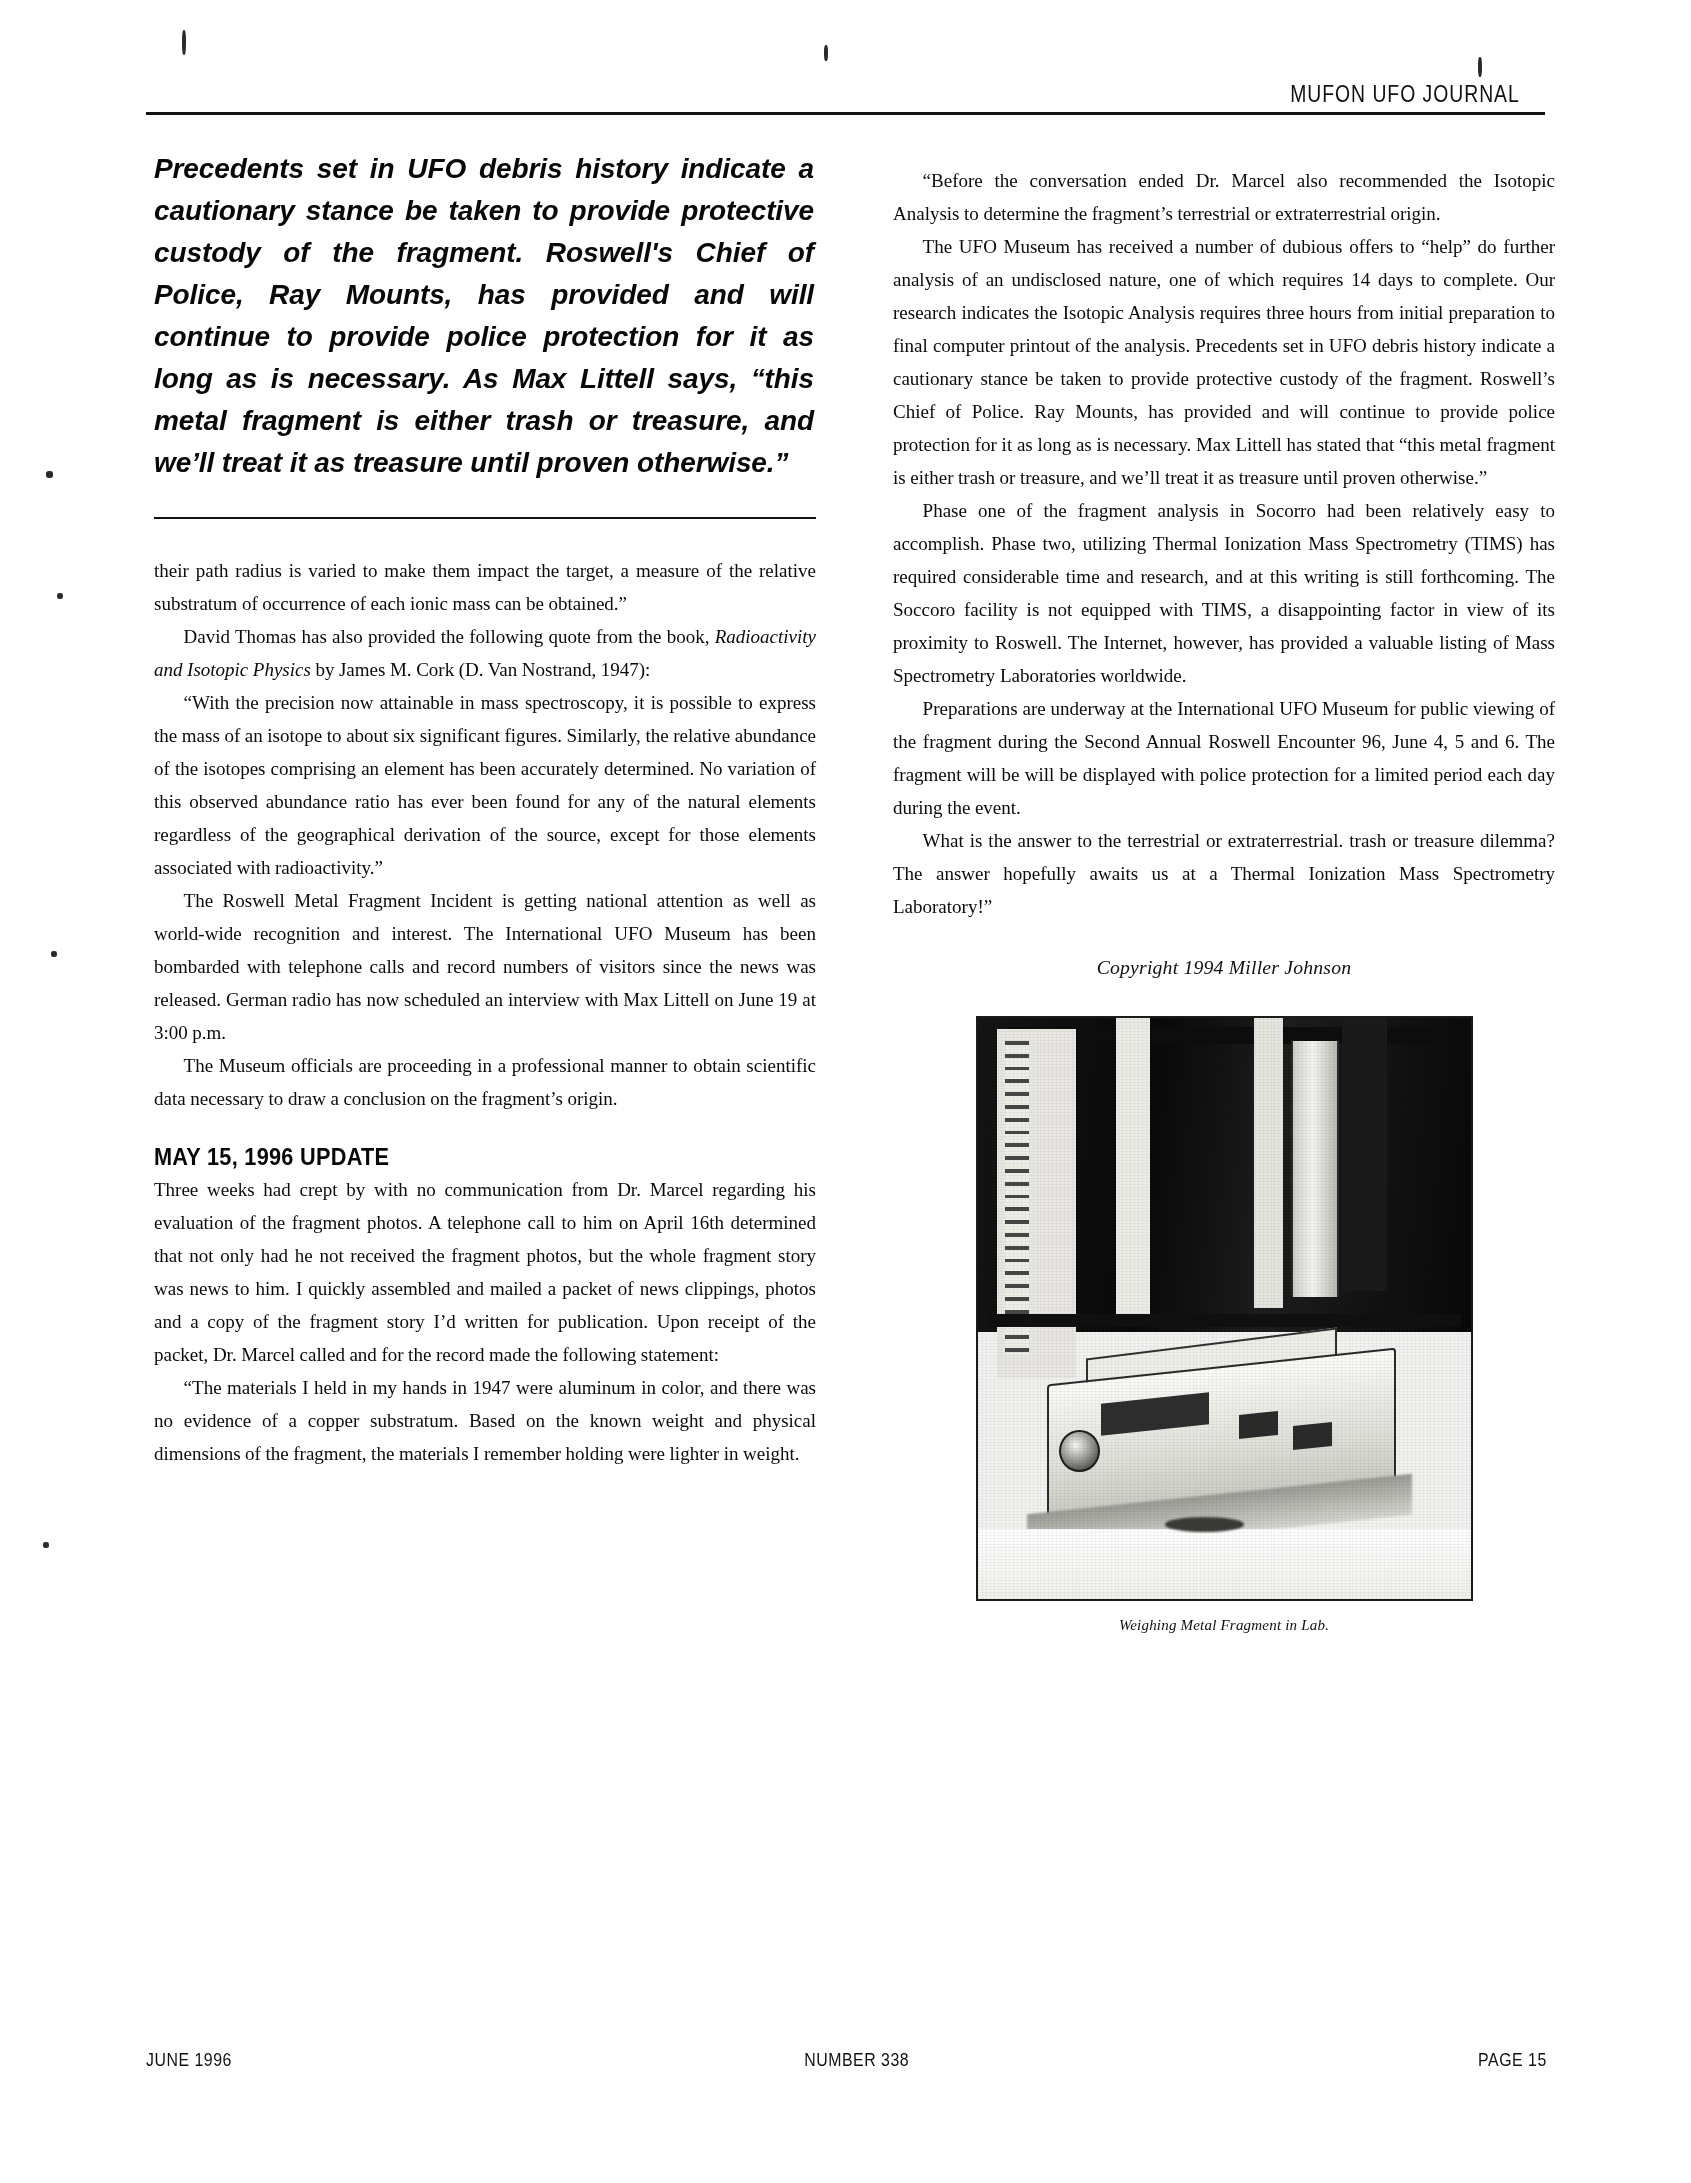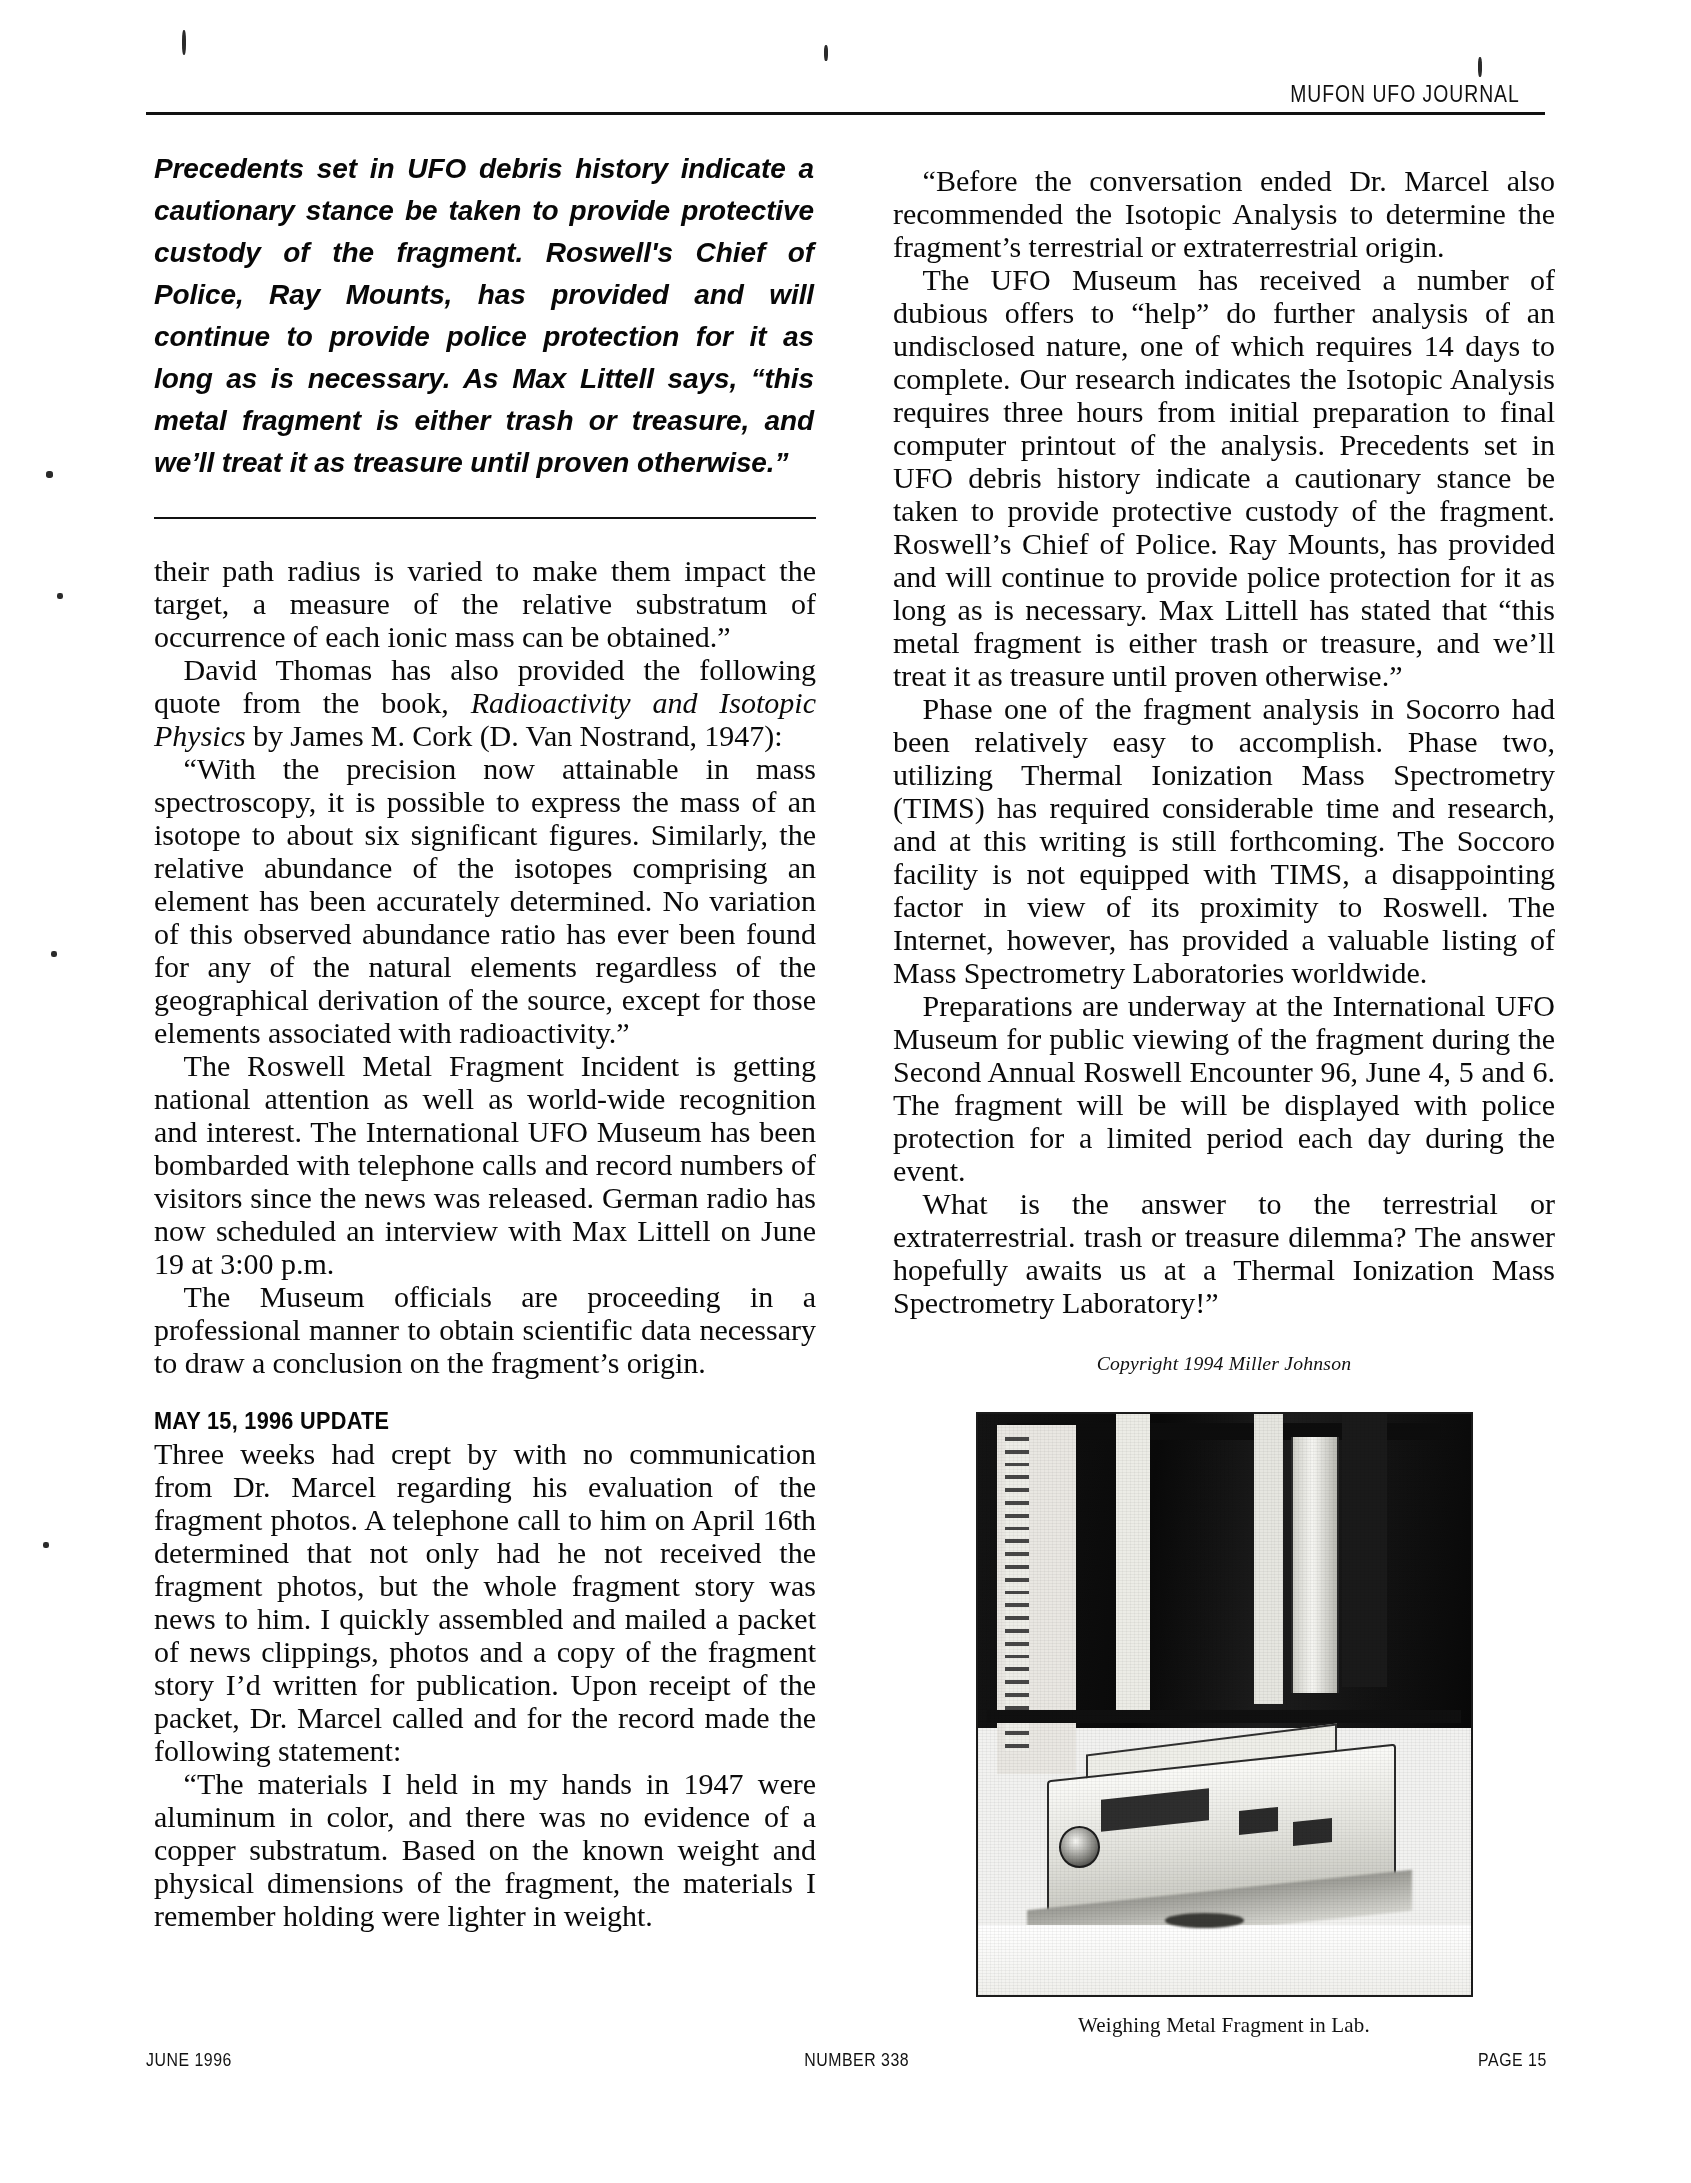--- a/index.html
+++ b/index.html
@@ -78,21 +78,21 @@
   .pullquote-rule {
     border: none;
     border-top: 2px solid #111;
     margin: 32.5px 0 0 0;
     width: 100%;
   }
 
   
   p.body {
     margin: 0;
-    font-size: 30px;
+    font-size: 19px;
     line-height: 33px;
     text-align: justify;
     text-indent: 29.6px;
     color: #0a0a0a;
     word-spacing: -0.2px;
     -webkit-hyphens: none;
     hyphens: none;
   }
   p.body.noindent {
     text-indent: 0;
@@ -271,21 +271,22 @@
   .photo .grain {
     position: absolute;
     inset: 0;
     background-image:
       repeating-linear-gradient(0deg, rgba(0,0,0,0.045) 0 1px, rgba(0,0,0,0) 1px 3px),
       repeating-linear-gradient(90deg, rgba(0,0,0,0.035) 0 1px, rgba(0,0,0,0) 1px 3.9px);
     pointer-events: none;
   }
   .photo-caption {
     margin-top: 15.8px;
-    font-size: 21px;
+    font-style: italic;
+    font-size: 15px;
     letter-spacing: 0.2px;
     color: #101010;
     text-align: center;
   }
 
   
   .footer {
     position: absolute;
     left: 146px;
     top: 2049px;

